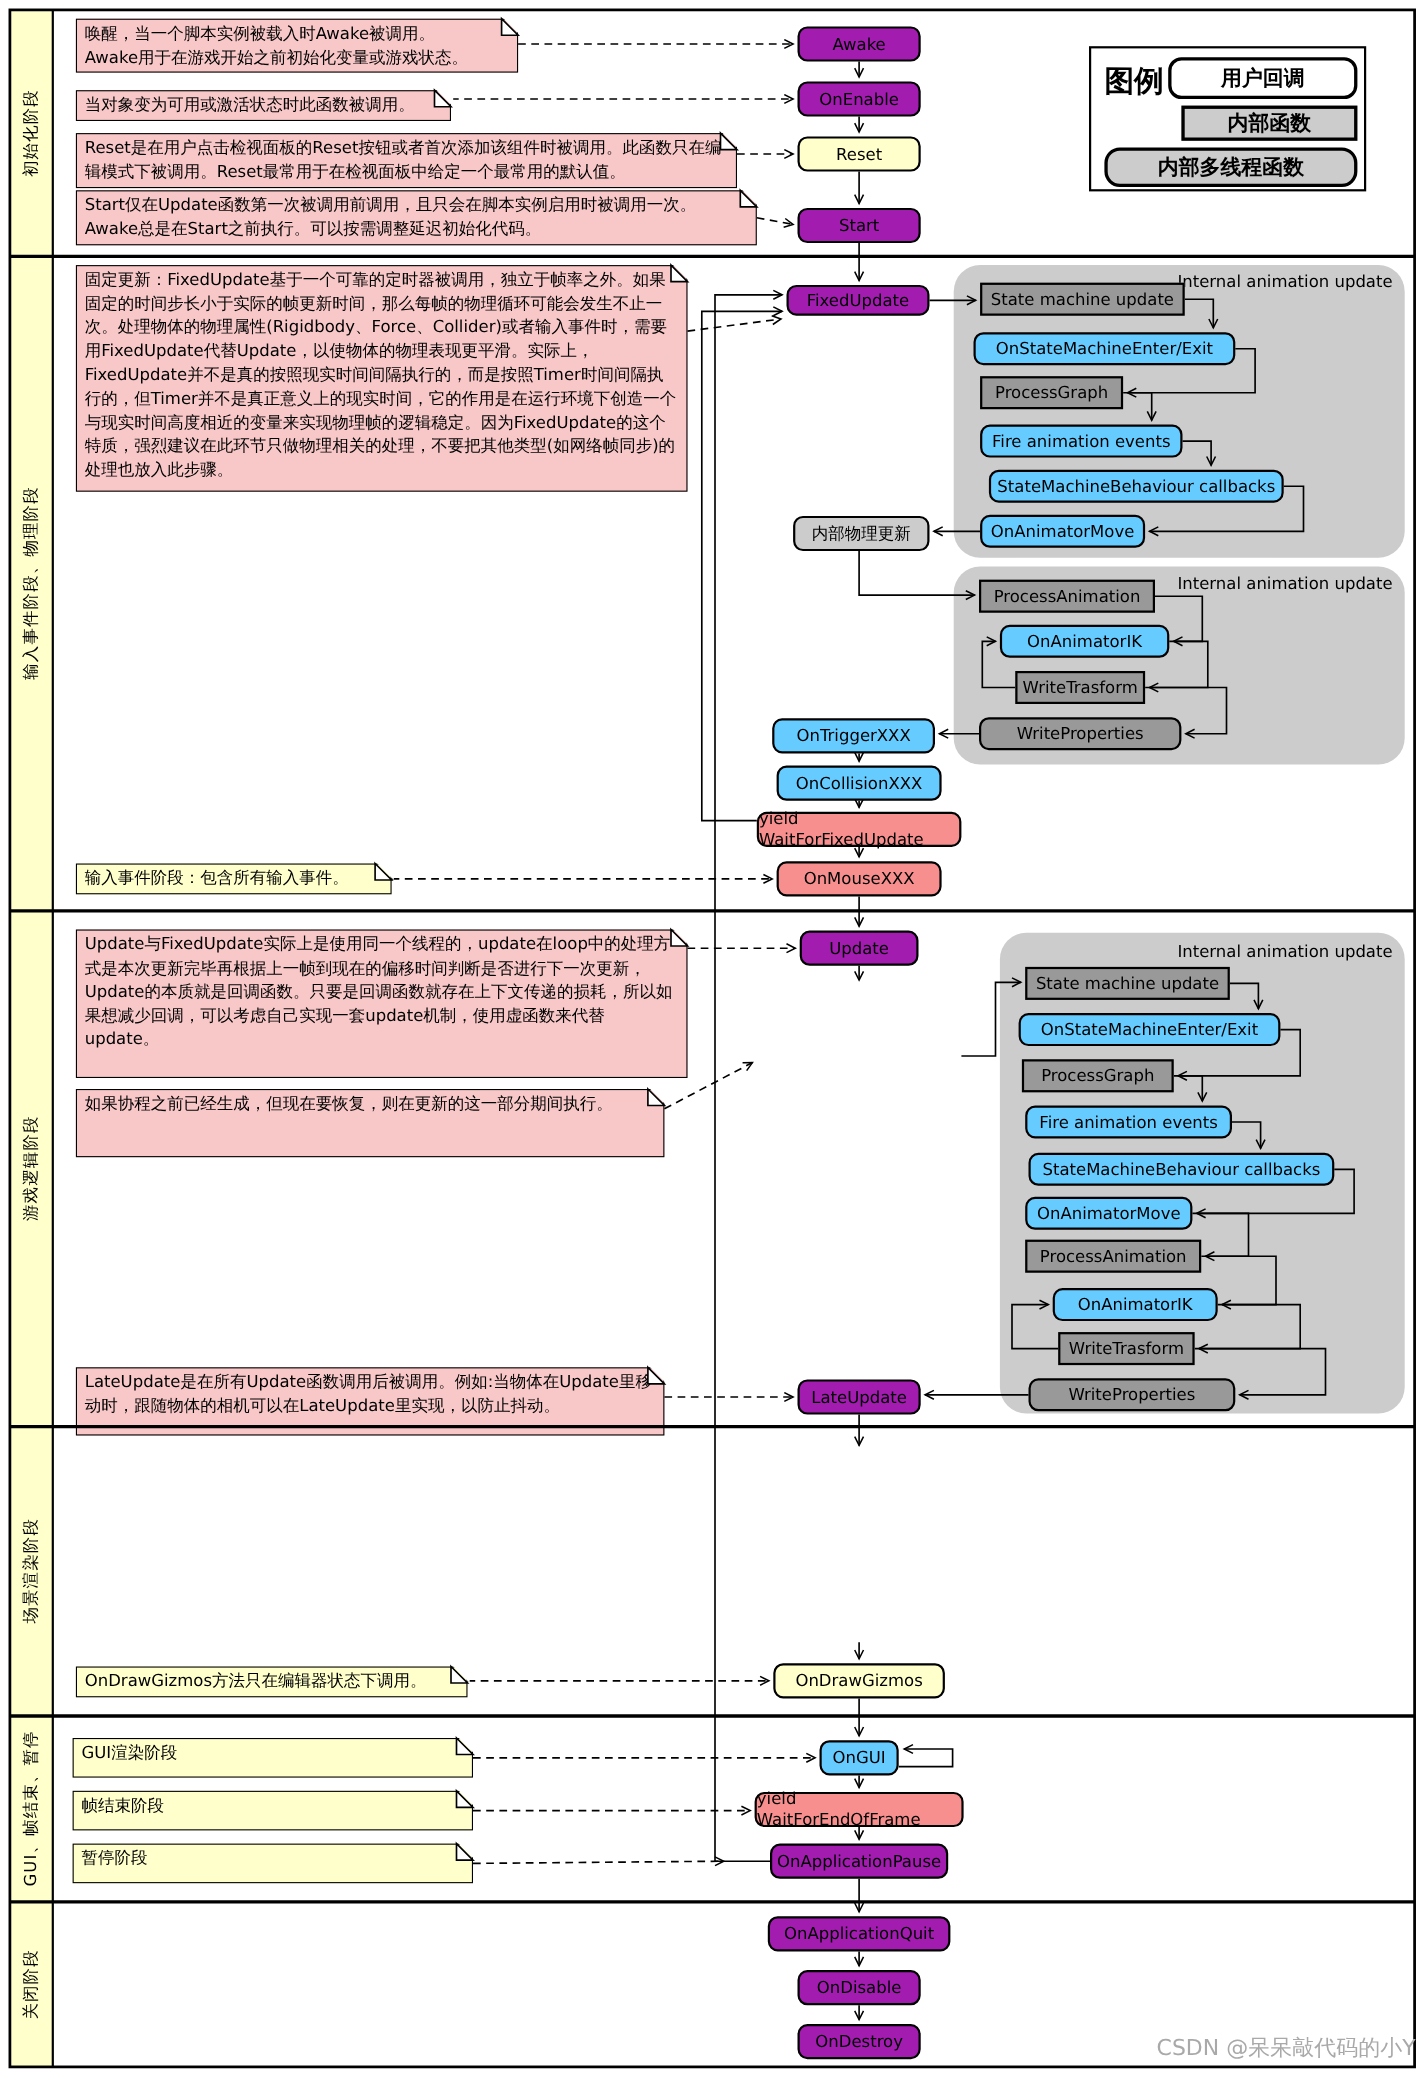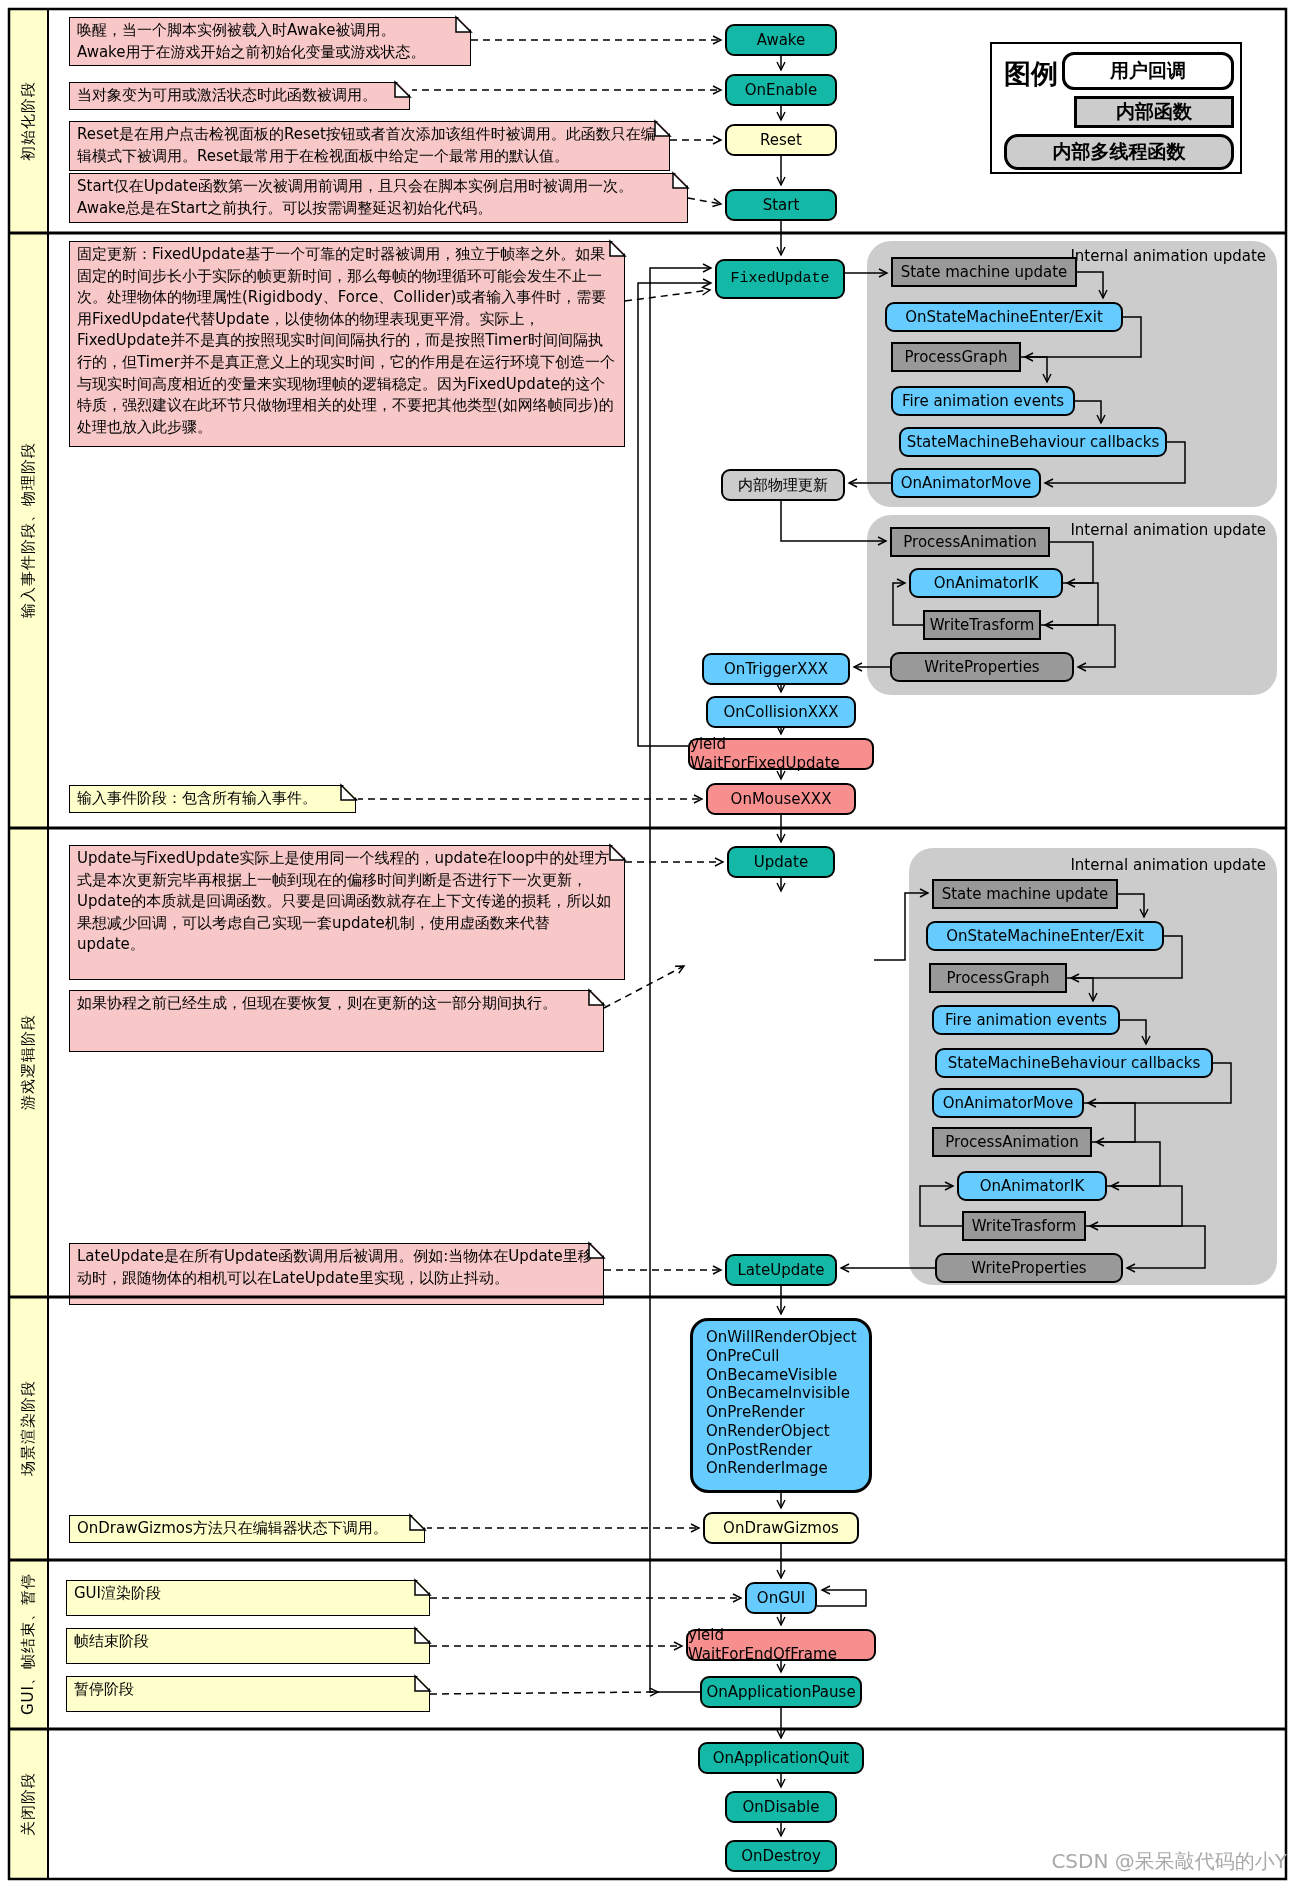--- a/index.html
+++ b/index.html
@@ -9,21 +9,21 @@
   #phasebar{position:absolute;left:9px;top:9px;width:39px;height:1870px;background:#FFFFCC;z-index:0;}
   .phase-label{position:absolute;z-index:3;left:28px;transform:translate(-50%,-50%) rotate(-90deg);
        white-space:nowrap;font-size:15px;letter-spacing:1px;}
   .panel{position:absolute;z-index:1;background:#CCCCCC;border-radius:24px;}
   .panel-label{position:absolute;z-index:3;font-size:15px;text-align:right;}
   #overlay{position:absolute;left:0;top:0;z-index:2;pointer-events:none;}
   .c{fill:none;stroke:#000;stroke-width:1.5;marker-end:url(#arr);}
   .dash{stroke-dasharray:7 5;}
   .node,.pbox{position:absolute;z-index:3;display:flex;align-items:center;justify-content:center;
        border:2.5px solid #000;border-radius:9px;font-size:15px;line-height:1.25;box-sizing:border-box;}
-  .green{background:#14b8a6;}
+  .green{background:#a21caf;}
   .blue{background:#66CCFF;}
   .salmon{background:#F78F8F;}
   .cream{background:#FFFFCC;}
   .gray-rect{background:#999999;border-radius:0;}
   .gray-round{background:#999999;}
   .lgray-round{background:#CCCCCC;}
   .block{display:block;text-align:left;white-space:pre-line;padding:7px 13px;border-radius:16px;}
   .note{position:absolute;z-index:1;background:#F8C8C8;border:1.5px solid #000;font-size:15px;
        line-height:1.44;padding:2px 7px;white-space:pre-line;box-sizing:border-box;}
   .note.yellow{background:#FFFFCC;}
@@ -174,36 +174,28 @@
       <path d="M415,1626 L432,1626 L432,1643 Z" fill="#fff" stroke="none"></path>
       <path d="M415,1628 L430,1643 L415,1643 Z" fill="#fff" stroke="#000" stroke-width="1.5"></path>
       <path d="M415,1674 L432,1674 L432,1691 Z" fill="#fff" stroke="none"></path>
       <path d="M415,1676 L430,1691 L415,1691 Z" fill="#fff" stroke="#000" stroke-width="1.5"></path>
     </svg>
 
   <div class="node green" style="left:725px;top:24px;width:112px;height:32px;">Awake</div>
   <div class="node green" style="left:725px;top:74px;width:112px;height:32px;">OnEnable</div>
   <div class="node cream" style="left:725px;top:124px;width:112px;height:32px;">Reset</div>
   <div class="node green" style="left:725px;top:189px;width:112px;height:32px;">Start</div>
-  <div class="node green" style="left:715px;top:259px;width:130px;height:40px;font-family:Liberation Mono, monospace;">FixedUpdate</div>
+  <div class="node green" style="left:715px;top:259px;width:130px;height:28px;">FixedUpdate</div>
   <div class="node lgray-round" style="left:721px;top:469px;width:124px;height:32px;">内部物理更新</div>
   <div class="node blue" style="left:702px;top:653px;width:148px;height:32px;">OnTriggerXXX</div>
   <div class="node blue" style="left:706px;top:696px;width:150px;height:32px;text-align:center;">OnCollisionXXX</div>
   <div class="node salmon" style="left:688px;top:738px;width:186px;height:32px;">yield WaitForFixedUpdate</div>
   <div class="node salmon" style="left:706px;top:783px;width:150px;height:32px;">OnMouseXXX</div>
   <div class="node green" style="left:727px;top:846px;width:108px;height:32px;">Update</div>
   <div class="node green" style="left:725px;top:1254px;width:112px;height:32px;">LateUpdate</div>
-  <div class="node blue block" style="left:690px;top:1318px;width:182px;height:175px;border:3px solid #000;border-radius:18px;">OnWillRenderObject
-OnPreCull
-OnBecameVisible
-OnBecameInvisible
-OnPreRender
-OnRenderObject
-OnPostRender
-OnRenderImage</div>
   <div class="node cream" style="left:703px;top:1512px;width:156px;height:32px;">OnDrawGizmos</div>
   <div class="node blue" style="left:745px;top:1582px;width:72px;height:32px;">OnGUI</div>
   <div class="node salmon" style="left:686px;top:1629px;width:190px;height:32px;">yield WaitForEndOfFrame</div>
   <div class="node green" style="left:700px;top:1676px;width:162px;height:32px;">OnApplicationPause</div>
   <div class="node green" style="left:698px;top:1742px;width:166px;height:32px;">OnApplicationQuit</div>
   <div class="node green" style="left:725px;top:1791px;width:112px;height:32px;">OnDisable</div>
   <div class="node green" style="left:725px;top:1840px;width:112px;height:32px;">OnDestroy</div>
 
   <div class="pbox gray-rect" style="left:891px;top:257px;width:186px;height:30px;">State machine update</div>
   <div class="pbox blue" style="left:885px;top:302px;width:238px;height:30px;">OnStateMachineEnter/Exit</div>

